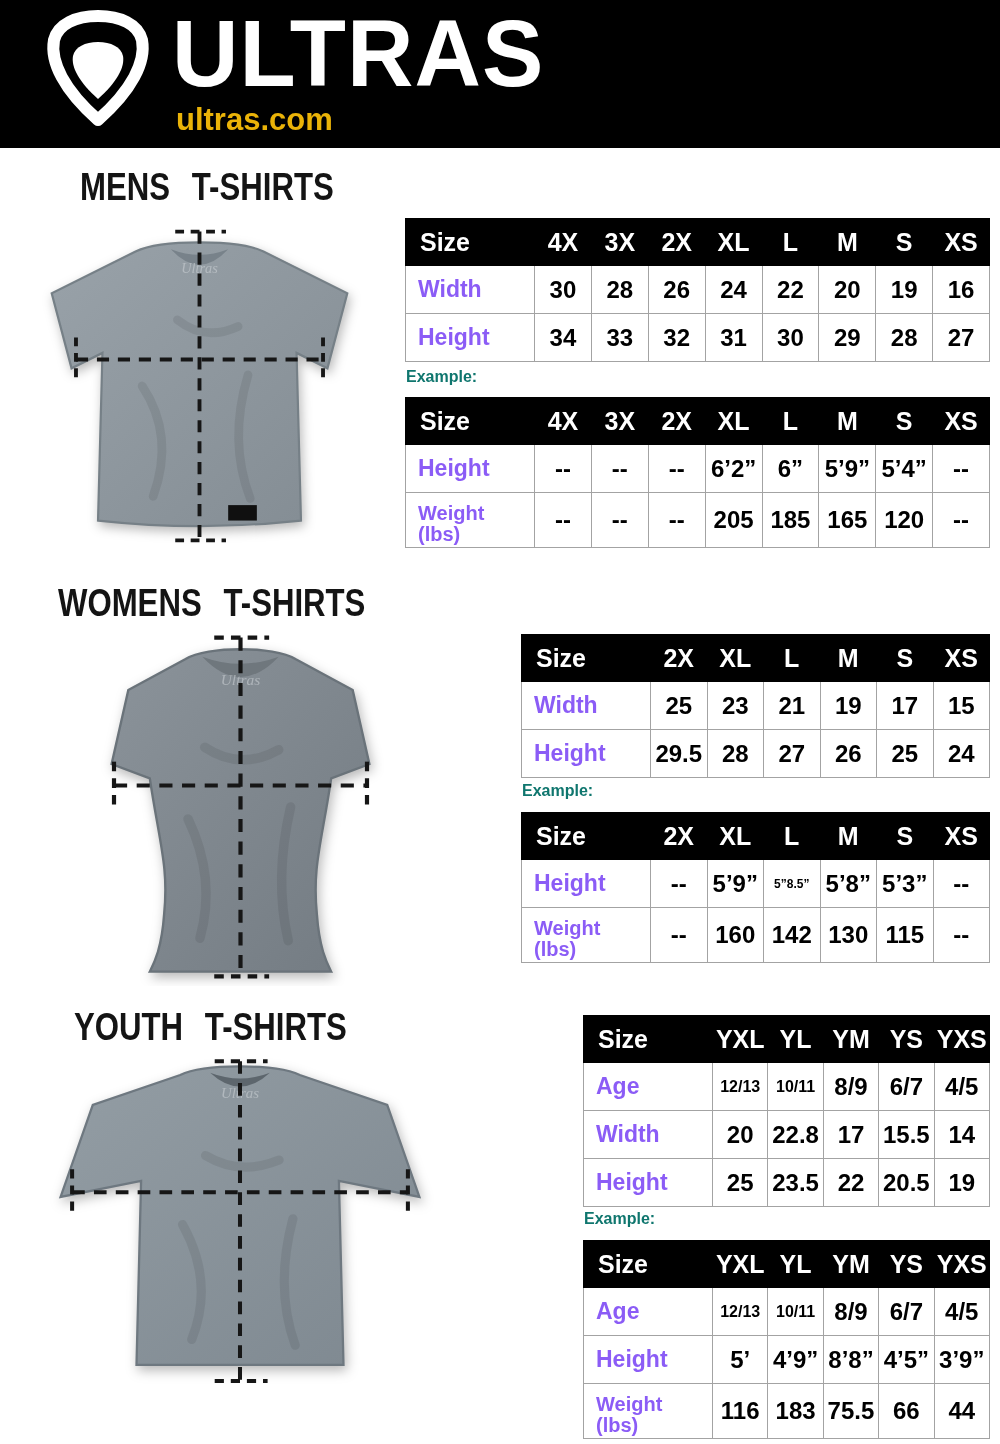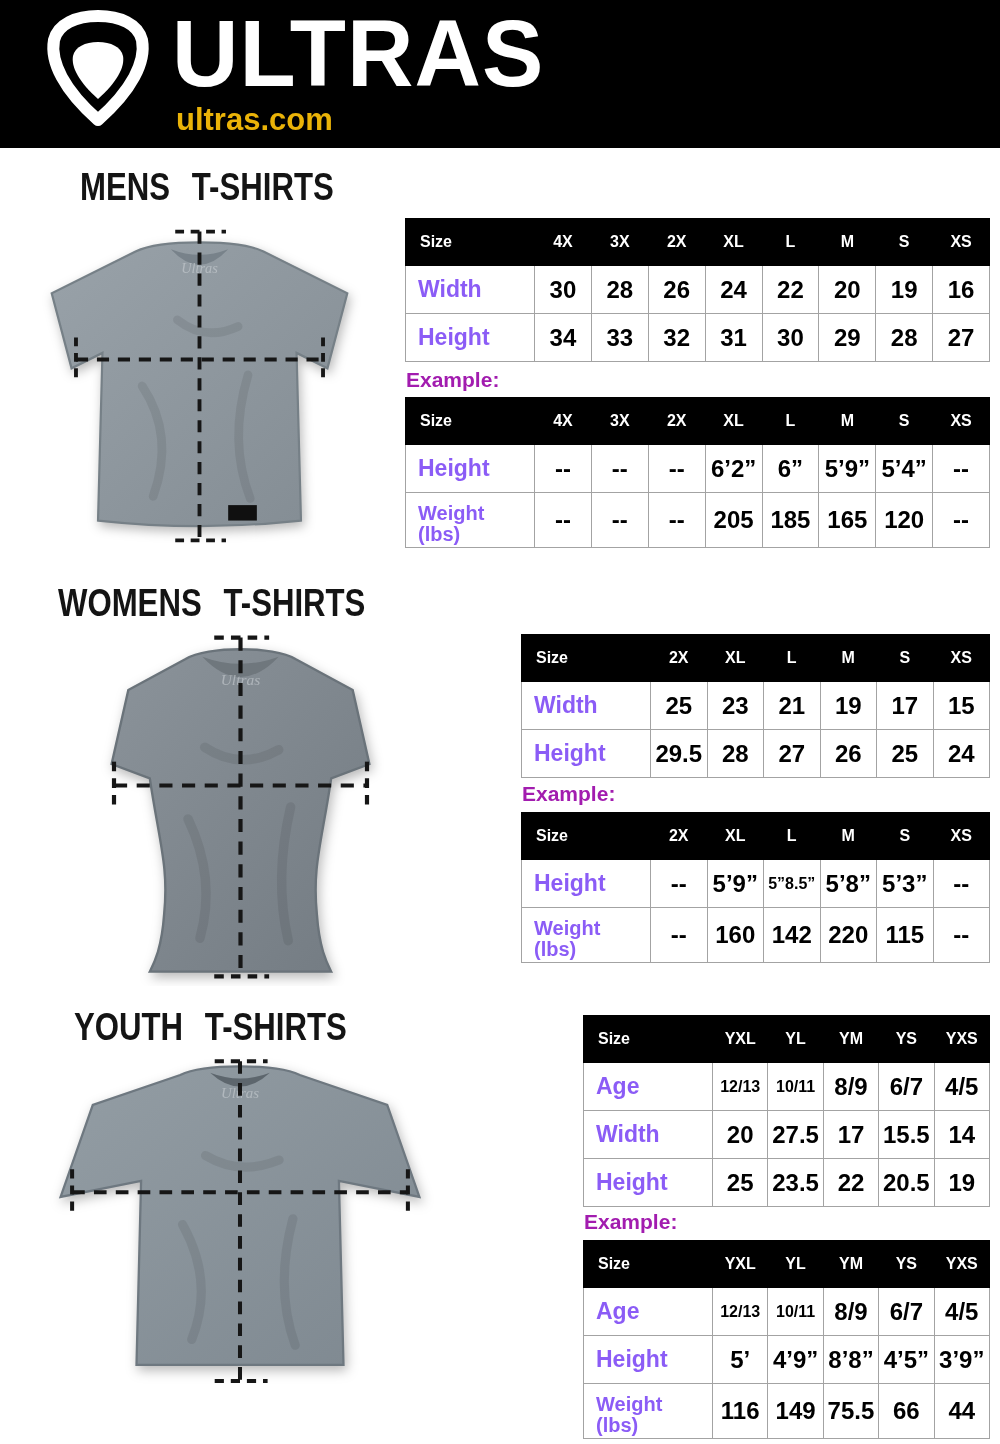--- a/index.html
+++ b/index.html
@@ -12,34 +12,34 @@
   .logo{position:absolute;left:28px;top:4px;width:140px;height:140px;}
   .brand{position:absolute;left:172px;top:6px;font-size:92px;font-weight:bold;color:#fff;
          letter-spacing:1px;line-height:1;transform:scaleY(1.02);transform-origin:top left;white-space:nowrap;}
   .site{position:absolute;left:176px;top:102px;font-size:31px;font-weight:bold;color:#eab308;white-space:nowrap;}
 
   
   .sec-title{position:absolute;margin:0;font-size:38px;font-weight:800;color:#141414;
              white-space:nowrap;word-spacing:16px;letter-spacing:0px;
              transform:scaleX(0.82);transform-origin:left center;line-height:1;}
 
-  .example{position:absolute;font-size:21px;font-weight:bold;color:#a21caf;}
+  .example{position:absolute;font-size:16px;font-weight:bold;color:#0f766e;}
 
   
   .tbl{position:absolute;border-collapse:collapse;table-layout:fixed;background:#fff;}
   .tbl th,.tbl td{border:1px solid #a3a3a3;overflow:hidden;}
-  .tbl thead th{background:#000;color:#fff;border:1px solid #000;font-size:16px;font-weight:bold;
+  .tbl thead th{background:#000;color:#fff;border:1px solid #000;font-size:25px;font-weight:bold;
                 text-align:center;height:44px;margin-left:40px;}
   .tbl thead th:first-child{text-align:left;padding-left:14px;width:113px;}
   .tbl tbody td{height:45px;font-weight:bold;}
   .tbl td.lbl{text-align:left;padding-left:12px;font-size:23px;color:#8b5cf6;}
   .tbl td.lbl.two{font-size:20px;line-height:1.05;white-space:pre-line;padding-top:8px;}
   .tbl td.val{text-align:center;font-size:24px;}
   .tbl td.val.sm{font-size:16px;}
-  .tbl td.val.xs{font-size:16px;}
+  .tbl td.val.xs{font-size:12px;}
 
   
   .shirt{position:absolute;}
   .tee-shape{filter:drop-shadow(2px 4px 5px rgba(0,0,0,0.28));}
   .dash{fill:none;stroke:#161616;stroke-width:3.5;stroke-dasharray:11 8;}
   .dashcap{fill:none;stroke:#161616;stroke-width:3.5;stroke-dasharray:8 6;}
   .wrk{fill:none;stroke:#000;opacity:.08;stroke-width:8;stroke-linecap:round;}
   .wm{font-family:"Liberation Serif",serif;font-style:italic;font-size:13px;fill:#cfd4d8;opacity:.55;}
 </style>
 </head>
@@ -251,21 +251,21 @@
           <td class="val">5’8”</td>
           <td class="val">5’3”</td>
           <td class="val">--</td>
         </tr>
         <tr>
           <td class="lbl two">Weight
 (lbs)</td>
           <td class="val">--</td>
           <td class="val">160</td>
           <td class="val">142</td>
-          <td class="val">220</td>
+          <td class="val">130</td>
           <td class="val">115</td>
           <td class="val">--</td>
         </tr>
       </tbody>
     </table>
 
   <h2 class="sec-title" style="left:74px;top:1008px;">YOUTH T-SHIRTS</h2>
 
   <svg class="shirt" style="left:5px;top:1052px;width:470px;height:345px;" viewBox="0 0 380 300" aria-hidden="true">
     <defs>
@@ -308,21 +308,21 @@
           <td class="lbl">Age</td>
           <td class="val sm">12/13</td>
           <td class="val sm">10/11</td>
           <td class="val">8/9</td>
           <td class="val">6/7</td>
           <td class="val">4/5</td>
         </tr>
         <tr>
           <td class="lbl">Width</td>
           <td class="val">20</td>
-          <td class="val">27.5</td>
+          <td class="val">22.8</td>
           <td class="val">17</td>
           <td class="val">15.5</td>
           <td class="val">14</td>
         </tr>
         <tr>
           <td class="lbl">Height</td>
           <td class="val">25</td>
           <td class="val">23.5</td>
           <td class="val">22</td>
           <td class="val">20.5</td>
@@ -358,21 +358,21 @@
           <td class="val">5’</td>
           <td class="val">4’9”</td>
           <td class="val">8’8”</td>
           <td class="val">4’5”</td>
           <td class="val">3’9”</td>
         </tr>
         <tr>
           <td class="lbl two">Weight
 (lbs)</td>
           <td class="val">116</td>
-          <td class="val">149</td>
+          <td class="val">183</td>
           <td class="val">75.5</td>
           <td class="val">66</td>
           <td class="val">44</td>
         </tr>
       </tbody>
     </table>
 
 </div>
 
 </body></html>

